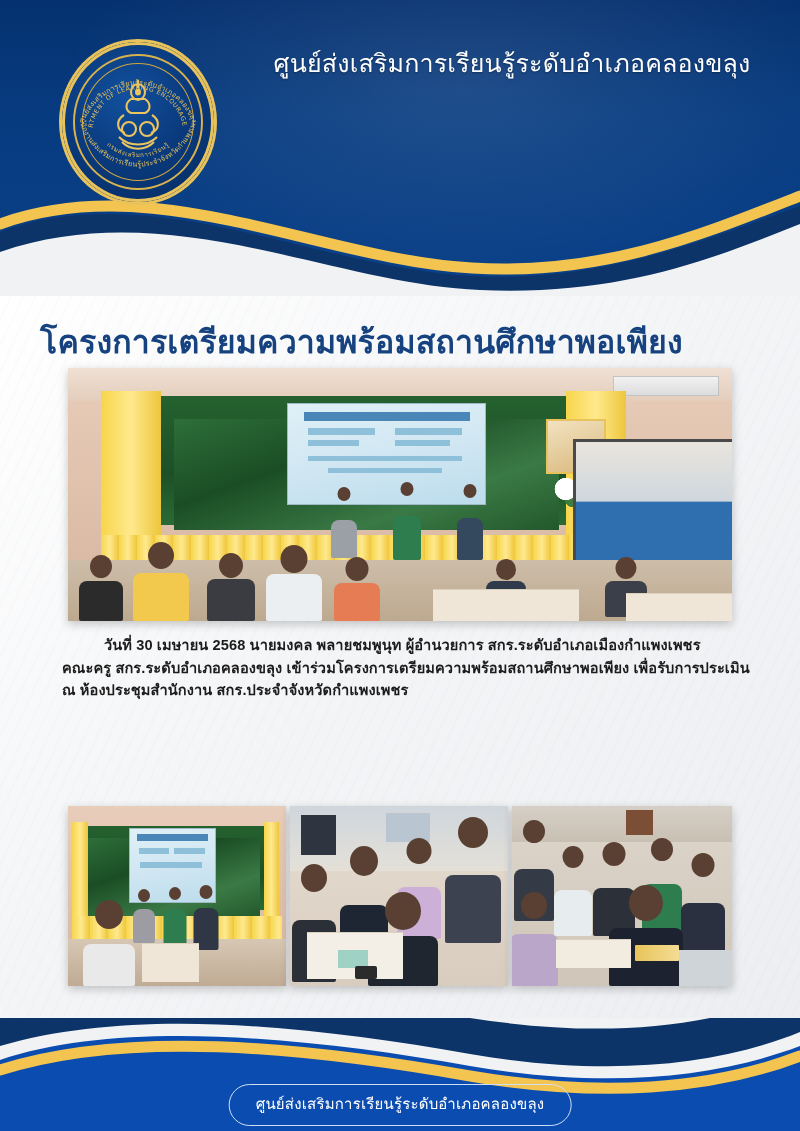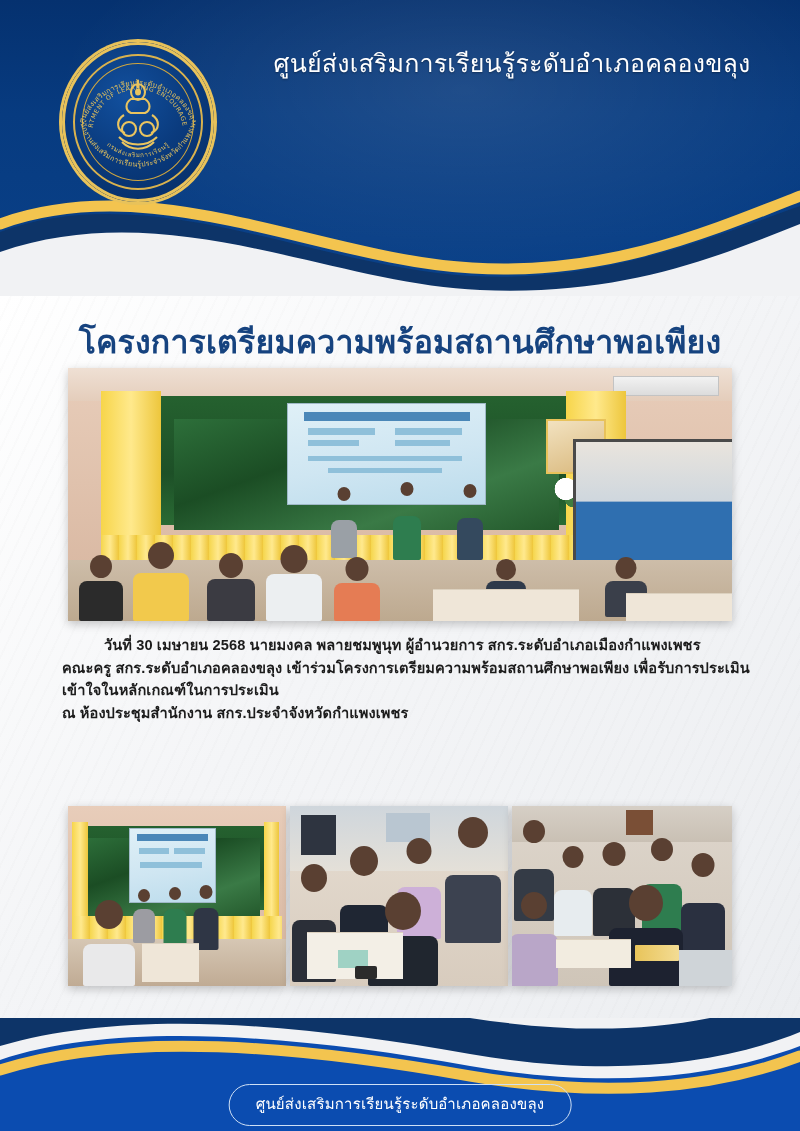--- a/index.html
+++ b/index.html
@@ -81,21 +81,20 @@
   }
   .content .grain {
     position:absolute; inset:0; opacity:.55;
     background:repeating-linear-gradient(115deg,
       rgba(255,255,255,0) 0px, rgba(255,255,255,0) 9px,
       rgba(0,0,0,.020) 9px, rgba(0,0,0,.020) 11px);
   }
 
   .project-title {
     position:absolute; left:40px; top:20px; width:720px;
-    text-align:center;
     font-size:32px; font-weight:700; color:#16437f;
     letter-spacing:.2px;
     text-shadow:0 1px 1px rgba(255,255,255,.9);
   }
 
   
   .photo {
     position:absolute; overflow:hidden;
     background:#d9d9d9;
     box-shadow:0 3px 9px rgba(0,0,0,.22);
@@ -406,21 +405,20 @@
       </div>
       <div class="ph" style="left:56%;bottom:14%;width:20%;height:9%;
            background:linear-gradient(90deg,#e8c45a,#f3dc94);border-radius:1px"></div>
       <div class="tablecloth" style="left:20%;bottom:10%;width:34%;height:16%;background:#f2ece0"></div>
       <div class="ph" style="left:76%;bottom:0;width:24%;height:20%;background:#cfd4d8"></div>
     </div>
 
     <div class="body-text">
       <div class="ln first">วันที่ 30 เมษายน 2568 นายมงคล พลายชมพูนุท ผู้อำนวยการ สกร.ระดับอำเภอเมืองกำแพงเพชร</div>
       <div class="ln">คณะครู สกร.ระดับอำเภอคลองขลุง เข้าร่วมโครงการเตรียมความพร้อมสถานศึกษาพอเพียง เพื่อรับการประเมิน</div>
-      <div class="ln">เข้าใจในหลักเกณฑ์ในการประเมิน</div>
       <div class="ln">ณ ห้องประชุมสำนักงาน สกร.ประจำจังหวัดกำแพงเพชร</div>
     </div>
   </div>
 
   <div class="footer-band">
     <svg class="footer-wave" viewBox="0 0 800 130" preserveAspectRatio="none">
       <path d="M0,86 C120,46 300,62 470,92 C600,114 710,106 800,72 L800,0 L0,0 Z" fill="#f1f2f4"></path>
       <path d="M0,72 C130,34 300,50 470,80 C600,102 712,94 800,58 L800,18 C700,56 600,64 470,44 C300,16 130,0 0,40 Z" fill="#0d3468"></path>
       <path d="M0,96 C125,56 300,72 470,102 C600,124 712,116 800,82" fill="none" stroke="#f3c44f" stroke-width="11" stroke-linecap="round"></path>
     </svg>

